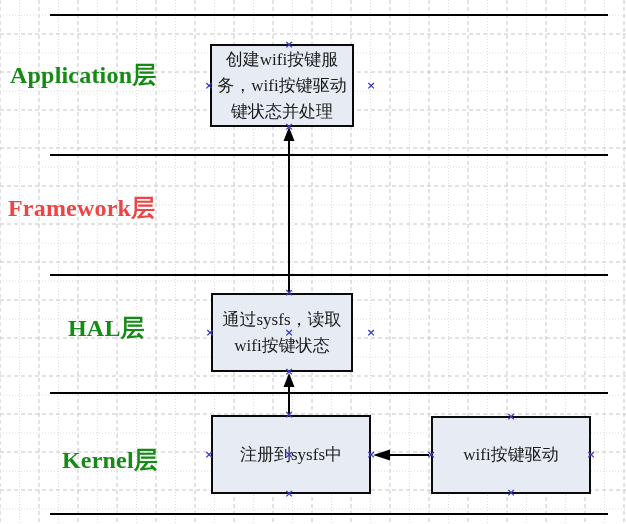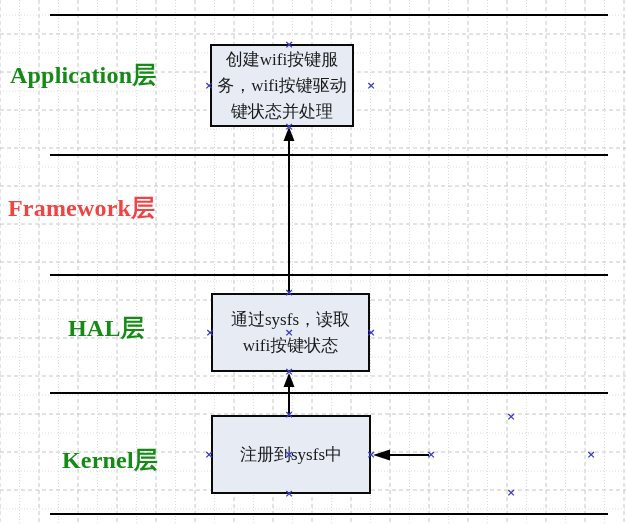--- a/index.html
+++ b/index.html
@@ -118,29 +118,32 @@
       <polygon points="373,455 390,449.5 390,460.5" fill="#000"></polygon>
     </g>
   </svg>
 
   <div class="dbox" style="left: 210px; top: 44px; width: 144px; height: 83px; background: rgb(230, 235, 244);">
     <div class="ln">创建wifi按键服</div>
     <div class="ln">务，wifi按键驱动</div>
     <div class="ln">键状态并处理</div>
   </div>
 
-  <div class="dbox" style="left: 211px; top: 293px; width: 159px; height: 79px; background: rgb(230, 235, 244);">
+  <div class="dbox" style="left: 211px; top: 293px; width: 142px; height: 79px; background: rgb(230, 235, 244);">
     <div class="ln">通过sysfs，读取</div>
     <div class="ln">wifi按键状态</div>
   </div>
 
   <div class="dbox" style="left: 211px; top: 415px; width: 160px; height: 79px; background: rgb(230, 235, 244);">
     <div class="ln">注册到sysfs中</div>
   </div>
 
+  <div class="dbox" style="left: 431px; top: 416px; width: 160px; height: 78px; background: rgb(230, 235, 244);">
+    <div class="ln">wifi按键驱动</div>
+  </div>
 
   <div id="handles-layer">
       <span class="handle" style="left: 289px; top: 45px;">×</span>
       <span class="handle" style="left: 209px; top: 86px;">×</span>
       <span class="handle" style="left: 371px; top: 86px;">×</span>
       <span class="handle" style="left: 289px; top: 127px;">×</span>
       <span class="handle" style="left: 289px; top: 293px;">×</span>
       <span class="handle" style="left: 210px; top: 333px;">×</span>
       <span class="handle" style="left: 289px; top: 333px;">×</span>
       <span class="handle" style="left: 371px; top: 333px;">×</span>

